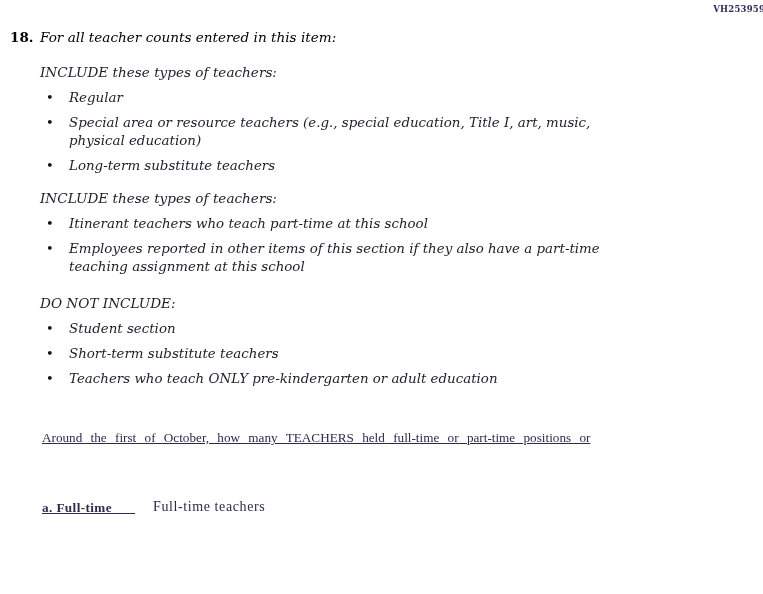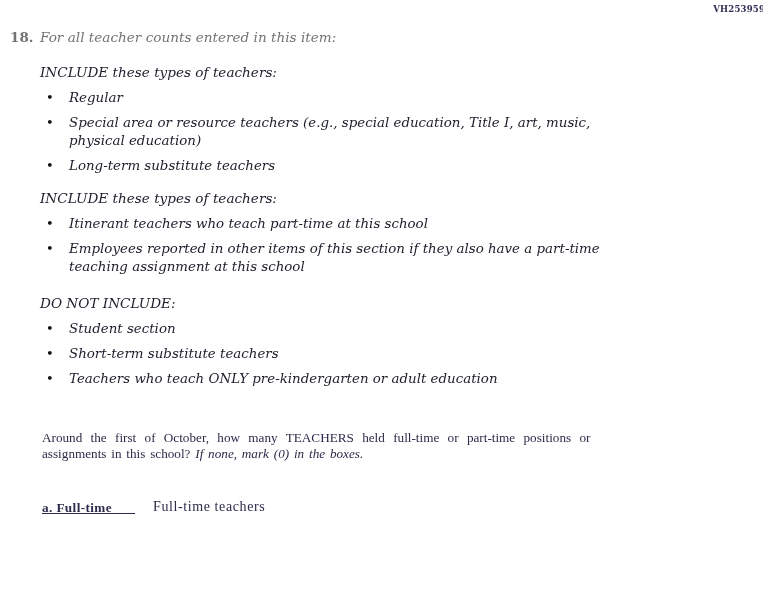--- a/index.html
+++ b/index.html
@@ -20,21 +20,21 @@
     font-size: 8.5px;
     font-weight: bold;
     color: #2c2c54;
     letter-spacing: 0.2px;
   }
   .item-line {
     position: absolute;
     top: 29px;
     left: 10px;
     display: flex;
-    color: #737373;
+    color: #000000;
   }
   .item-num {
     width: 30px;
     font-weight: bold;
     font-size: 13.5px;
     line-height: 17px;
   }
   .item-intro {
     font-style: italic;
     font-size: 13.6px;
@@ -78,21 +78,21 @@
     position: absolute;
     top: 430px;
     left: 42px;
     width: 662px;
     font-family: "Liberation Serif", serif;
     font-size: 13.2px;
     line-height: 15.8px;
     color: #2b2b4a;
   }
   .q-line { display: block; }
-  .q-line1 { word-spacing: 5px; }
+  .q-line1 { word-spacing: 5px; text-decoration: underline; }
   .q-line2 { word-spacing: 1.5px; }
   .q-italic { font-style: italic; }
   .ans-label {
     position: absolute;
     left: 42px;
     font-family: "Liberation Serif", serif;
     font-weight: bold;
     font-size: 13.2px;
     color: #2b2b4a;
     letter-spacing: 0.4px;
@@ -174,21 +174,20 @@
       <span class="btext">Short-term substitute teachers</span>
     </div>
     <div class="bullet">
       <span class="dot">•</span>
       <span class="btext">Teachers who teach ONLY pre-kindergarten or adult education</span>
     </div>
   </div>
 
   <div class="question">
     <span class="q-line q-line1">Around the first of October, how many TEACHERS held full-time or part-time positions or</span>
-    <span class="q-line q-line2"><span>assignments in this school?</span> <span class="q-italic">If none, mark (0) in the boxes.</span></span>
   </div>
 
   <div class="ans-label ans-label-a">a. Full-time</div>
   <div class="ans-row ans-row-a">
     <span class="blank"></span>
     <span class="blank-label">Full-time teachers</span>
   </div>
 
   <div class="ans-label ans-label-b">b. Part-time</div>
 

